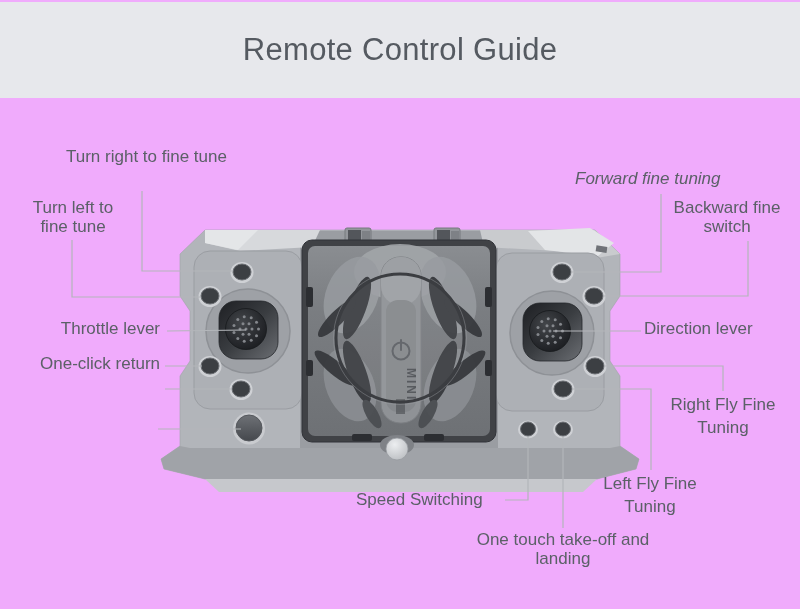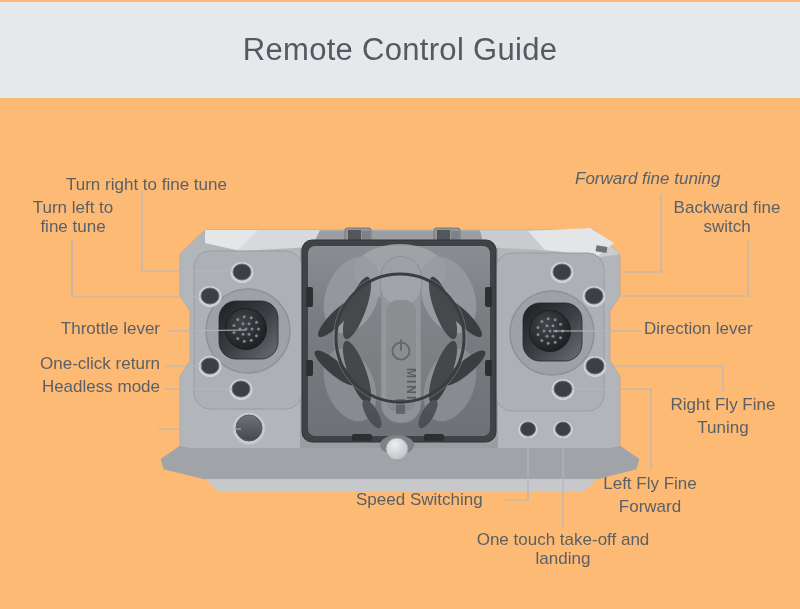--- a/index.html
+++ b/index.html
@@ -1,21 +1,21 @@
 <!DOCTYPE html>
 <html style="--header-bg: #e7e8ec; --title-text: #555a61; --label-text: #5b6067; --leader-line: #b3b6ba; --body-gray: #b2b5ba; --dark-gray: #3e4145;"><head>
 <meta charset="utf-8">
 <style>
   :root{
     --header-bg:#e7e8ec; --title-text:#555a61; --label-text:#5b6067;
     --leader-line:#b3b6ba; --body-gray:#b2b5ba; --dark-gray:#3e4145;
   }
   html,body{margin:0;padding:0;background:#ffffff;}
   body{font-family:"Liberation Sans","DejaVu Sans",sans-serif;}
-  .page{position:relative;width:800px;height:609px;background:#fdba74;overflow:hidden;}
+  .page{position:relative;width:800px;height:609px;background:#f0abfc;overflow:hidden;}
   .header{position:absolute;left:0;top:2px;width:800px;height:96px;
     background:var(--header-bg,#e7e8ec);display:flex;align-items:center;justify-content:center;}
   .title{font-size:31px;font-weight:500;letter-spacing:.3px;color:var(--title-text,#555a61);}
   .art{position:absolute;left:0;top:0;width:800px;height:609px;}
   .leader{fill:none;stroke:var(--leader-line,#b3b6ba);stroke-width:1.2px;}
   .lbl{position:absolute;font-size:17px;line-height:1.1;color:var(--label-text,#5b6067);white-space:nowrap;}
   .wrap{white-space:normal;text-align:center;}
   .right{text-align:right;}
   .loose{line-height:1.38;}
 </style>
@@ -241,26 +241,25 @@
       <polyline class="leader" points="661,194 661,272 571,272"></polyline>
       <polyline class="leader" points="748,241 748,296 603,296"></polyline>
       <polyline class="leader" points="553,331 641,331"></polyline>
       <polyline class="leader" points="604,366 723,366 723,391"></polyline>
       <polyline class="leader" points="572,389 651,389 651,470"></polyline>
       <polyline class="leader" points="505,500 528,500 528,437"></polyline>
       <polyline class="leader" points="563,528 563,437"></polyline>
     </g>
   </svg>
 
-  <div class="lbl" style="left:66px;top:176px;">Turn right to fine tune</div>
+  <div class="lbl" style="left:66px;top:148px;">Turn right to fine tune</div>
   <div class="lbl wrap" style="left:20px;top:199px;width:106px;">Turn left to fine tune</div>
   <div class="lbl right" style="left:0;top:320px;width:160px;">Throttle lever</div>
   <div class="lbl right" style="left:0;top:355px;width:160px;">One-click return</div>
-  <div class="lbl right" style="left:0;top:378px;width:160px;">Headless mode</div>
   <div class="lbl" style="left:575px;top:170px;font-style:italic;">Forward fine tuning</div>
   <div class="lbl wrap" style="left:657px;top:199px;width:140px;">Backward fine switch</div>
   <div class="lbl wrap loose" style="left:652px;top:393px;width:142px;">Right Fly Fine Tuning</div>
   <div class="lbl" style="left:644px;top:320px;">Direction lever</div>
-  <div class="lbl wrap loose" style="left:579px;top:472px;width:142px;">Left Fly Fine Forward</div>
+  <div class="lbl wrap loose" style="left:579px;top:472px;width:142px;">Left Fly Fine Tuning</div>
   <div class="lbl" style="left:356px;top:491px;text-align:right;">Speed Switching</div>
   <div class="lbl wrap" style="left:468px;top:531px;width:190px;">One touch take-off and landing</div>
 
 </div>
 
 </body></html>

